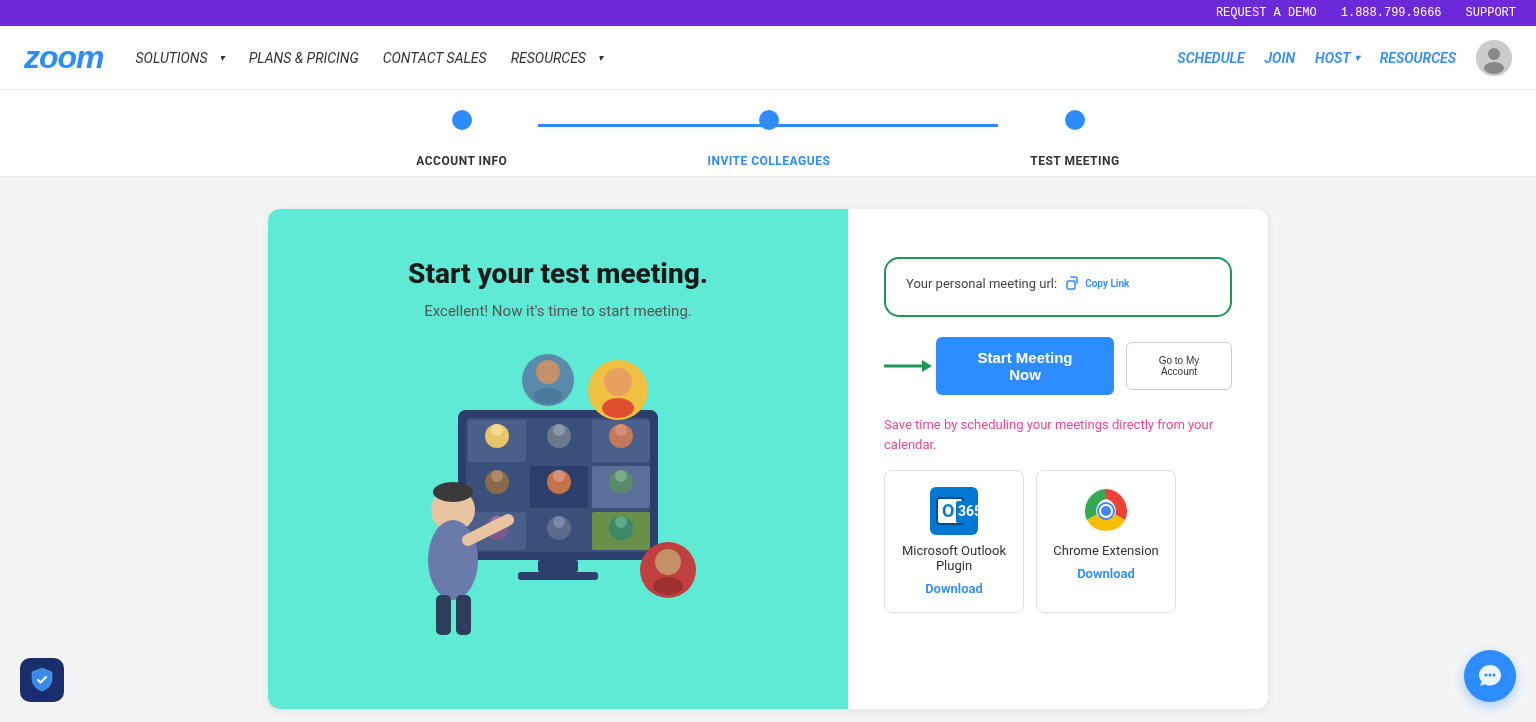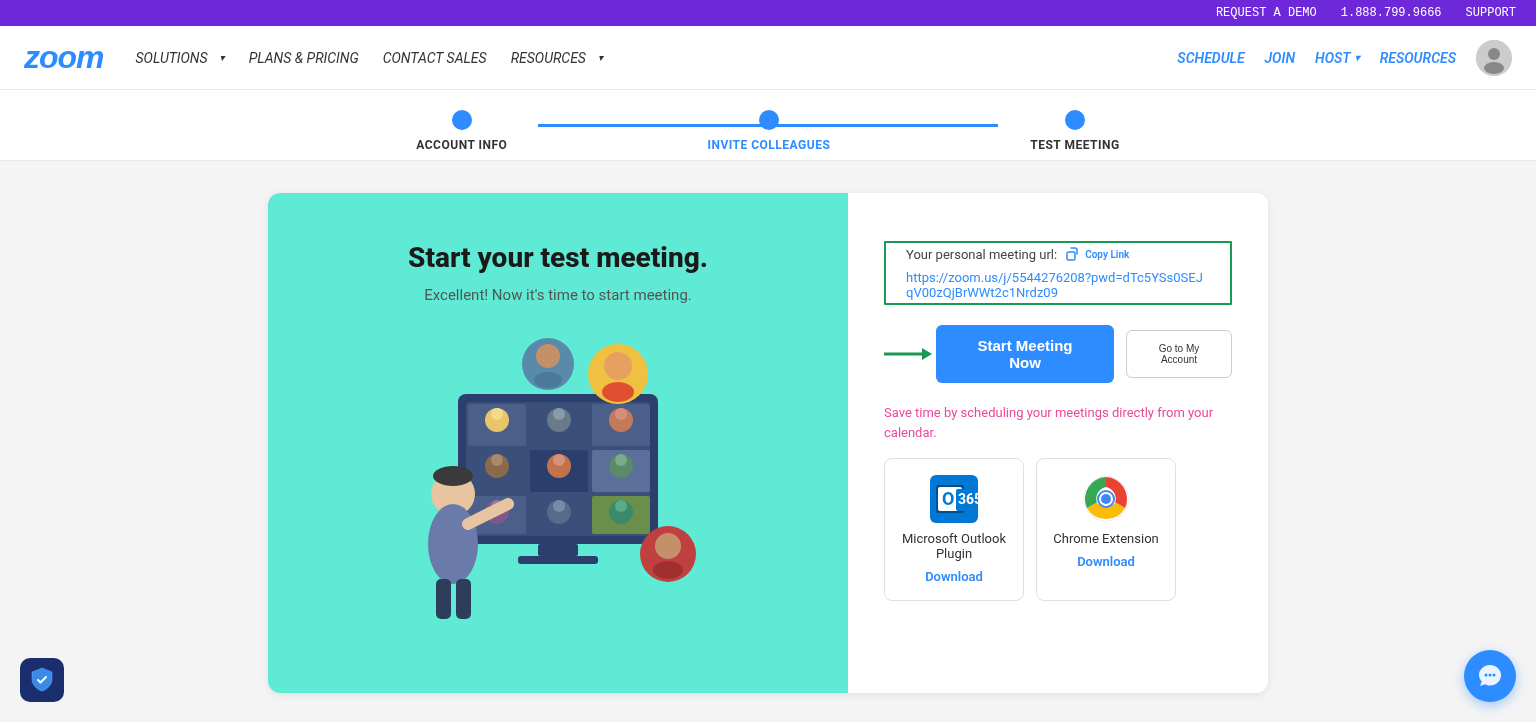--- a/index.html
+++ b/index.html
@@ -109,21 +109,21 @@
       display: flex;
       align-items: flex-start;
       gap: 200px;
       position: relative;
       z-index: 1;
     }
     .progress-step {
       display: flex;
       flex-direction: column;
       align-items: center;
-      gap: 8px;
+      gap: 24px;
     }
     .step-dot {
       width: 20px;
       height: 20px;
       border-radius: 50%;
       background: #2d8cff;
       border: 3px solid #2d8cff;
     }
     .step-label {
       font-size: 12px;
@@ -183,22 +183,22 @@
     .card-right {
       width: 420px;
       padding: 48px 36px;
       display: flex;
       flex-direction: column;
       gap: 20px;
     }
 
     .meeting-url-box {
       border: 2px solid #1b9954;
-      border-radius: 1px;
-      padding: 3px 20px;
+      border-radius: 15px;
+      padding: 16px 20px;
     }
     .meeting-url-box .url-label {
       font-size: 13px;
       color: #444;
       display: flex;
       align-items: center;
       gap: 8px;
       margin-bottom: 8px;
     }
     .copy-link {
@@ -472,21 +472,20 @@
         <div class="url-label">
           <span>Your personal meeting url:</span>
           <span class="copy-link">
             <svg width="16" height="16" viewBox="0 0 16 16" fill="none" xmlns="http://www.w3.org/2000/svg">
               <path d="M6 2H10C11.1 2 12 2.9 12 4V8" stroke="#2d8cff" stroke-width="1.5" stroke-linecap="round"></path>
               <rect x="2" y="6" width="8" height="8" rx="1.5" stroke="#2d8cff" stroke-width="1.5"></rect>
             </svg>
             <span>Copy Link</span>
           </span>
         </div>
-        <div class="meeting-url-link">https://zoom.us/j/5544276208?pwd=dTc5YSs0SEJqV00zQjBrWWt2c1Nrdz09</div>
       </div>
 
       <div class="action-row">
         <div class="arrow-indicator">
           <svg width="48" height="20" viewBox="0 0 48 20" fill="none" xmlns="http://www.w3.org/2000/svg">
             <line x1="0" y1="10" x2="38" y2="10" stroke="#1b9954" stroke-width="3"></line>
             <polygon points="38,4 48,10 38,16" fill="#1b9954"></polygon>
           </svg>
         </div>
         <button class="btn-start">Start Meeting Now</button>

